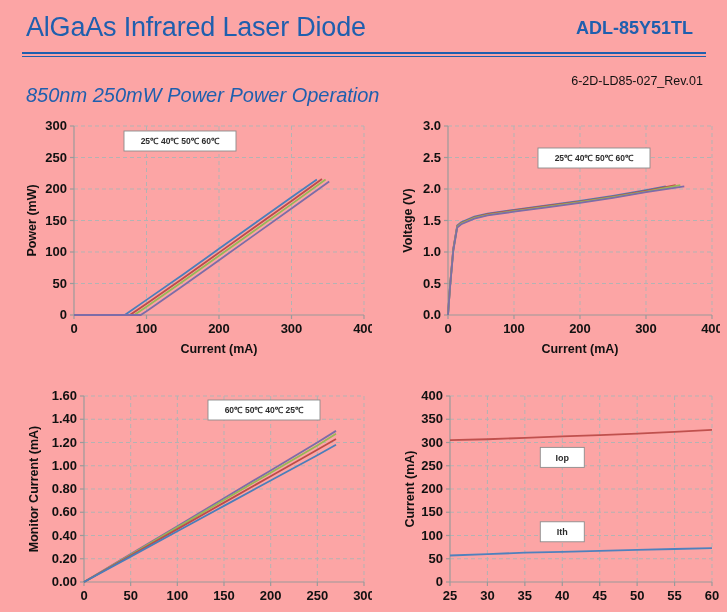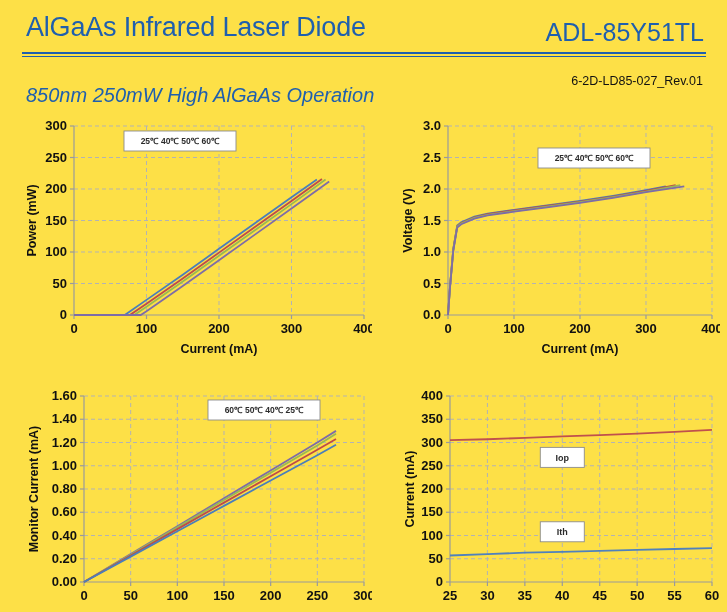--- a/index.html
+++ b/index.html
@@ -5,40 +5,40 @@
   html, body {
     margin: 0; padding: 0;
     width: 727px; height: 612px;
     background: #ffffff;
     font-family: "Liberation Sans", sans-serif;
     overflow: hidden;
   }
   #page {
     position: relative;
     width: 727px; height: 612px;
-    background: #fde047;
+    background: #fca5a5;
   }
 
   
   .hdr {
     position: absolute;
     left: 22px; top: 12px; width: 684px; height: 46px;
   }
   .hdr-title {
     position: absolute; left: 4px; top: 0;
     font-size: 27px;
     color: #1F5FAE;
     font-weight: 400;
     letter-spacing: -0.2px;
     white-space: nowrap;
   }
   .hdr-part {
-    position: absolute; right: 2px; top: 6px;
-    font-size: 25px;
-    font-weight: 400;
+    position: absolute; right: 13px; top: 6px;
+    font-size: 18px;
+    font-weight: 700;
     color: #1F5FAE;
     white-space: nowrap;
   }
   .rule-a {
     position: absolute; left: 0; top: 40px; width: 684px;
     height: 2px; background: #1F5FAE;
   }
   .rule-b {
     position: absolute; left: 0; top: 44px; width: 684px;
     height: 1px; background: #1F5FAE;
@@ -89,21 +89,21 @@
 
 <div id="page">
 
   <div class="hdr">
     <div class="hdr-title">AlGaAs Infrared Laser Diode</div>
     <div class="hdr-part">ADL-85Y51TL</div>
     <div class="rule-a"></div>
     <div class="rule-b"></div>
   </div>
   <div class="hdr-doc">6-2D-LD85-027_Rev.01</div>
-  <div class="subtitle">850nm 250mW High AlGaAs Operation</div>
+  <div class="subtitle">850nm 250mW Power Power Operation</div>
 
   <div class="chart" id="chart-power">
       <svg width="350" height="245" viewBox="0 0 350 245">
         <line class="grid-line" x1="52" y1="165.5" x2="342" y2="165.5"></line>
         <line class="grid-line" x1="52" y1="134" x2="342" y2="134"></line>
         <line class="grid-line" x1="52" y1="102.5" x2="342" y2="102.5"></line>
         <line class="grid-line" x1="52" y1="71" x2="342" y2="71"></line>
         <line class="grid-line" x1="52" y1="39.5" x2="342" y2="39.5"></line>
         <line class="grid-line" x1="52" y1="8" x2="342" y2="8"></line>
         <line class="grid-line" x1="124.5" y1="8" x2="124.5" y2="197"></line>

